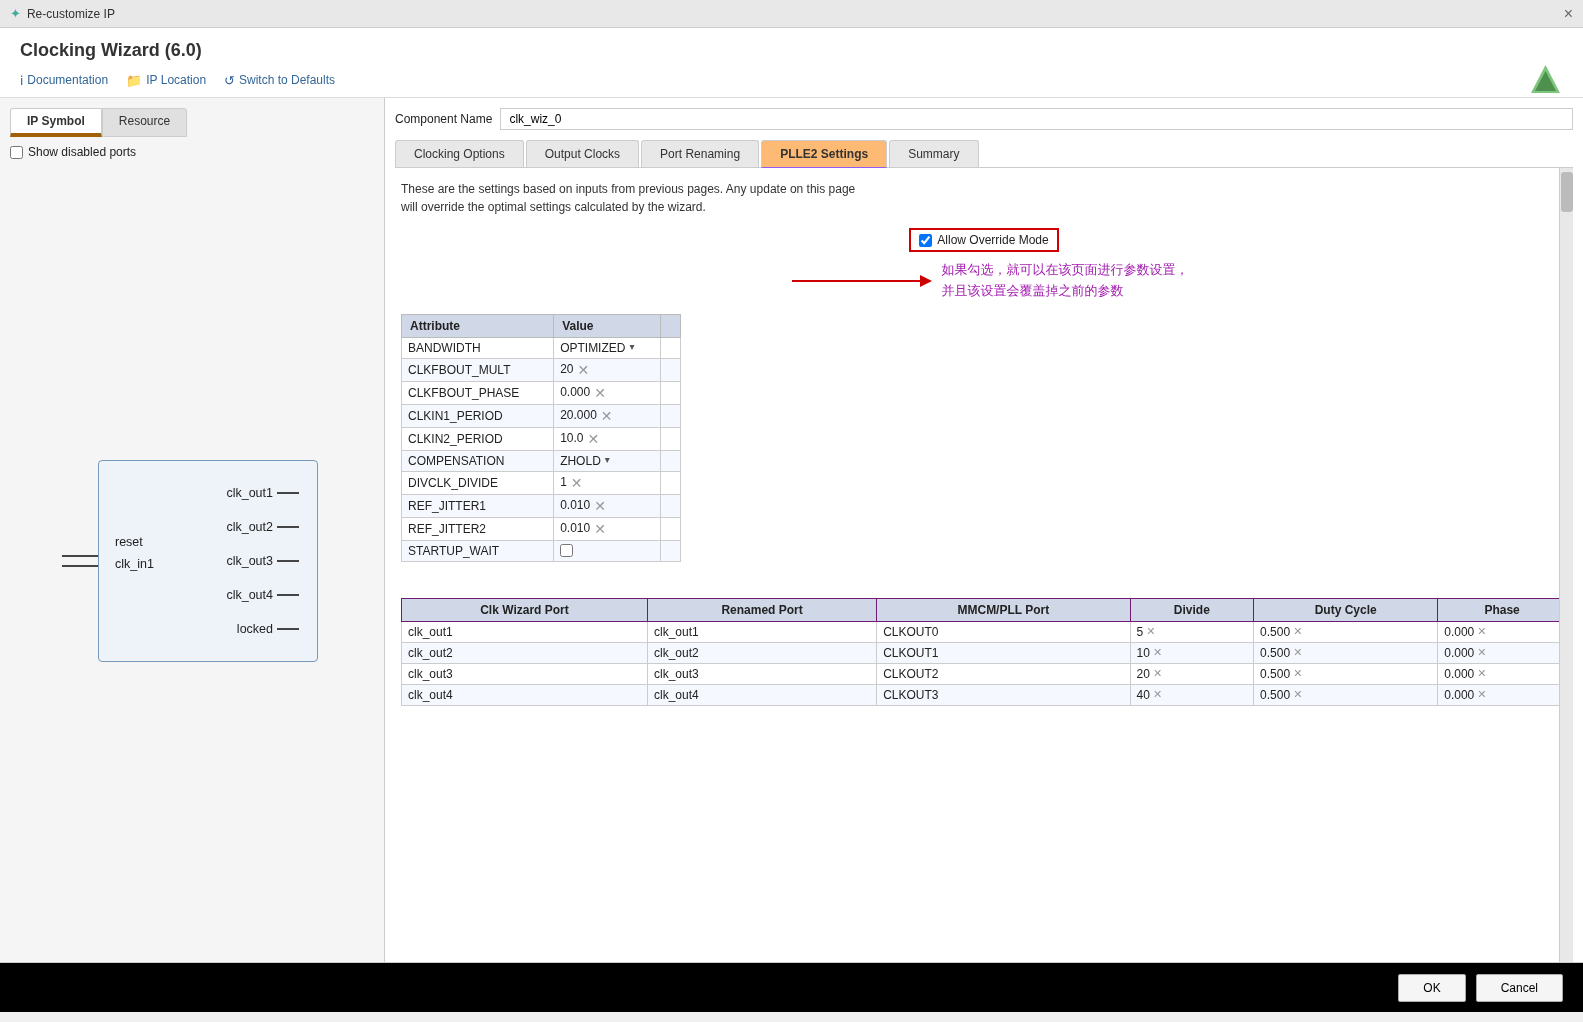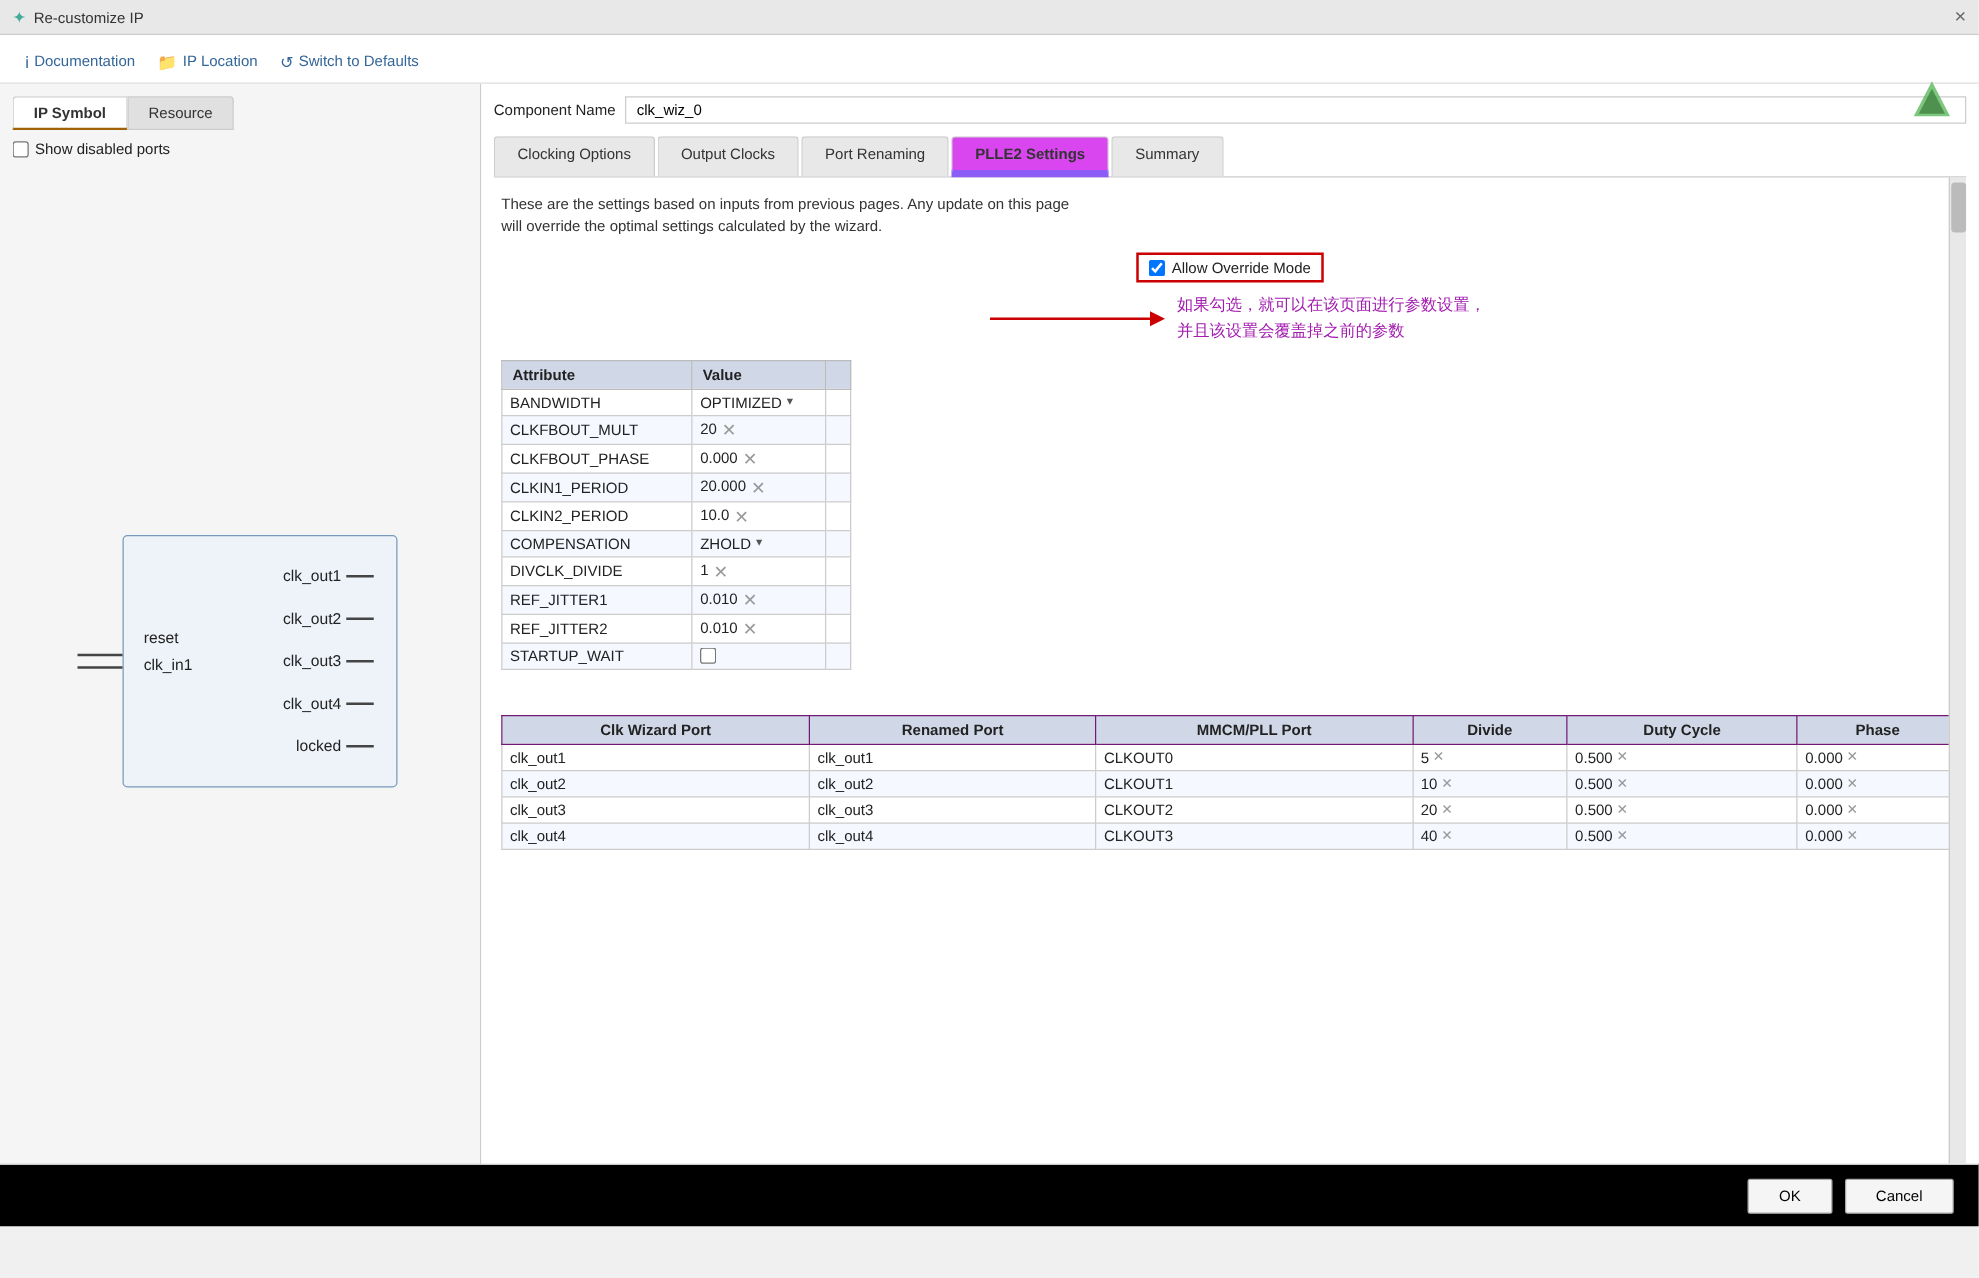--- a/index.html
+++ b/index.html
@@ -49,21 +49,21 @@
     .left-tab {
       padding: 5px 16px;
       font-size: 12px;
       cursor: pointer;
       border: 1px solid #ccc;
       background: #e0e0e0;
       color: #333;
     }
     .left-tab.active {
       background: #fff;
-      border-bottom: 2px solid #a16207;
+      border-bottom: 4px solid #a16207;
       font-weight: bold;
     }
     .left-tab:first-child { border-radius: 3px 0 0 0; }
     .left-tab:last-child { border-radius: 0 3px 0 0; }
     .show-disabled { display: flex; align-items: center; gap: 5px; font-size: 12px; margin-bottom: 10px; }
 
     
     .ip-diagram {
       flex: 1;
       display: flex;
@@ -95,23 +95,23 @@
       font-size: 12px;
       cursor: pointer;
       border: 1px solid #ccc;
       border-bottom: none;
       background: #e8e8e8;
       color: #333;
       margin-right: 2px;
       border-radius: 3px 3px 0 0;
     }
     .tab.active {
-      background: #d946ef;
+      background: #fdba74;
       font-weight: bold;
-      border-bottom: 6px solid #8b5cf6;
+      border-bottom: 1px solid #8b5cf6;
       margin-bottom: -1px;
     }
 
     
     .content-area {
       flex: 1;
       padding: 12px 6px;
       overflow-y: auto;
       position: relative;
     }
@@ -213,20 +213,21 @@
 
 <div class="title-bar">
   <div class="title-bar-left">
     <span style="color:#4a9;font-size:13px;">✦</span>
     <span>Re-customize IP</span>
   </div>
   <span class="title-bar-close">×</span>
 </div>
 
 <div class="header" style="position:relative;">
+  <div class="header-title">Clocking Wizard (6.0)</div>
 
   <div class="header-logo">
     <svg width="35" height="35" viewBox="0 0 35 35">
       <polygon points="17.5,2 32,30 3,30" fill="#5cb85c" opacity="0.8"></polygon>
       <polygon points="17.5,8 28,28 7,28" fill="#3a7a3a" opacity="0.7"></polygon>
     </svg>
   </div>
   <div class="header-nav">
     <div class="header-nav-item">
       <span class="info-icon">ℹ</span>

